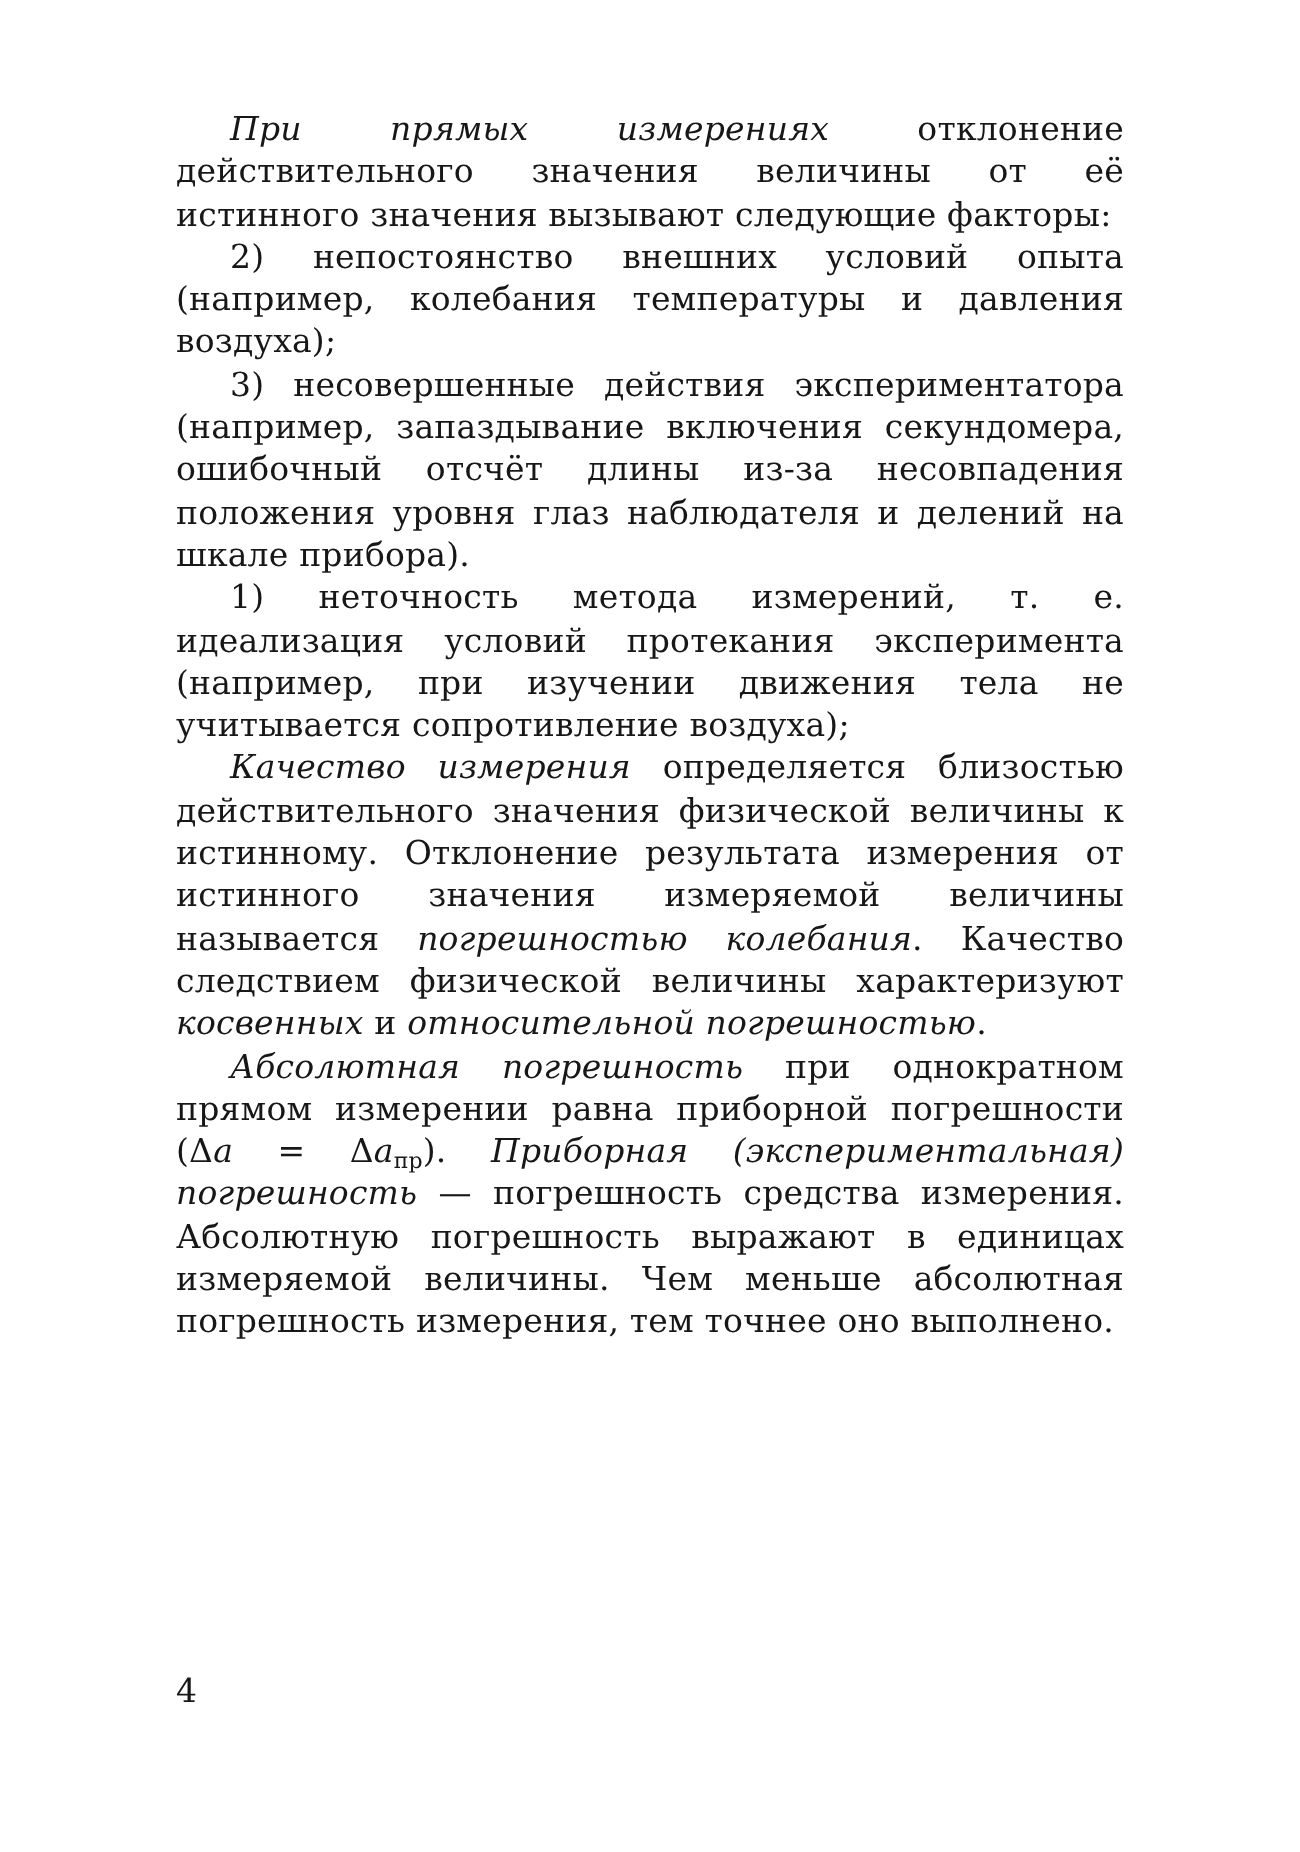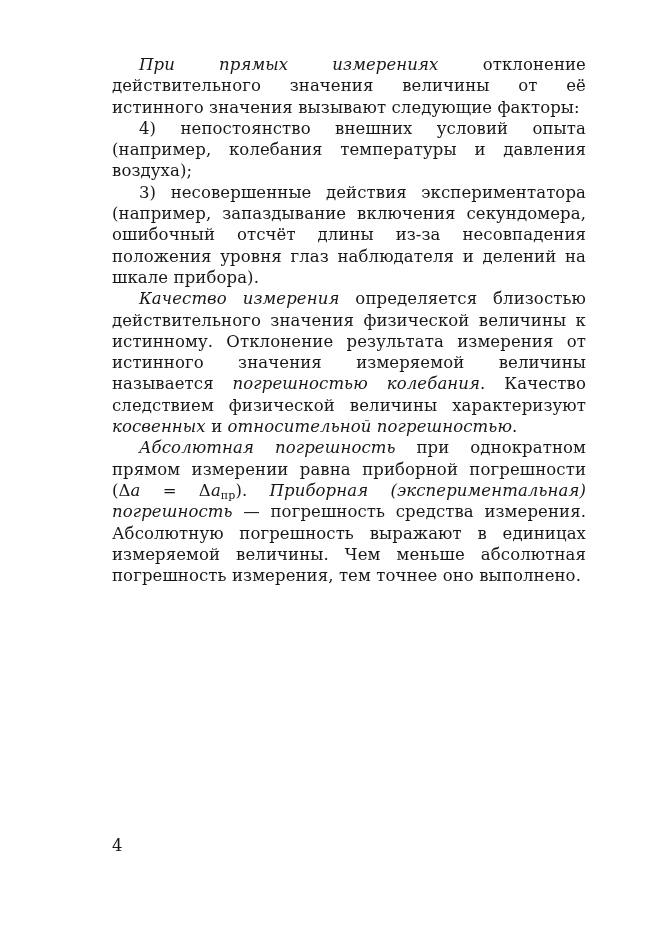--- a/index.html
+++ b/index.html
@@ -12,21 +12,20 @@
     height: 926px;
     position: relative;
     font-family: "DejaVu Serif", serif;
     color: #171717;
     overflow: hidden;
   }
   .page {
     position: absolute;
     inset: 0;
     background: #ffffff;
-    margin-left: 24px;
   }
   .text-block {
     position: absolute;
     left: 88px;
     top: 54px;
     width: 474px;
     font-size: 16.5px;
     line-height: 21.3px;
     text-align: justify;
     letter-spacing: 0.1px;
@@ -55,24 +54,25 @@
 </style>
 </head>
 <body>
 
 <div class="page">
 
   <div class="text-block">
 
     <p><i>При прямых измерениях</i><span> отклонение действительного значения величины от её истинного значения вызывают следующие факторы:</span></p>
 
-    <p>4) непостоянство внешних условий опыта (например, колебания температуры и давления воздуха);</p>
+    <p>2) непостоянство внешних условий опыта (например, колебания температуры и давления воздуха);</p>
     <p>3) несовершенные действия экспериментатора (например, запаздывание включения секундомера, ошибочный отсчёт длины из-за несовпадения положения уровня глаз наблюдателя и делений на шкале прибора).</p>
 
 
+    <p>1) неточность метода измерений, т. е. идеализация условий протекания эксперимента (например, при изучении движения тела не учитывается сопротивление воздуха);</p>
 
     <p><i>Качество измерения</i><span> определяется близостью действительного значения физической величины к истинному. Отклонение результата измерения от истинного значения измеряемой величины называется </span><i>погрешностью колебания</i><span>. Качество следствием физической величины характеризуют </span><i>косвенных</i><span> и </span><i>относительной погрешностью</i><span>.</span></p>
 
     <p><i>Абсолютная погрешность</i><span> при однократном прямом измерении равна приборной погрешности (Δ</span><i>a</i><span> = Δ</span><i>a</i><sub>пр</sub><span>). </span><i>Приборная (экспериментальная) погрешность</i><span> — погрешность средства измерения. Абсолютную погрешность выражают в единицах измеряемой величины. Чем меньше абсолютная погрешность измерения, тем точнее оно выполнено.</span></p>
 
   </div>
 
   <div class="page-number">4</div>
 
 </div>

